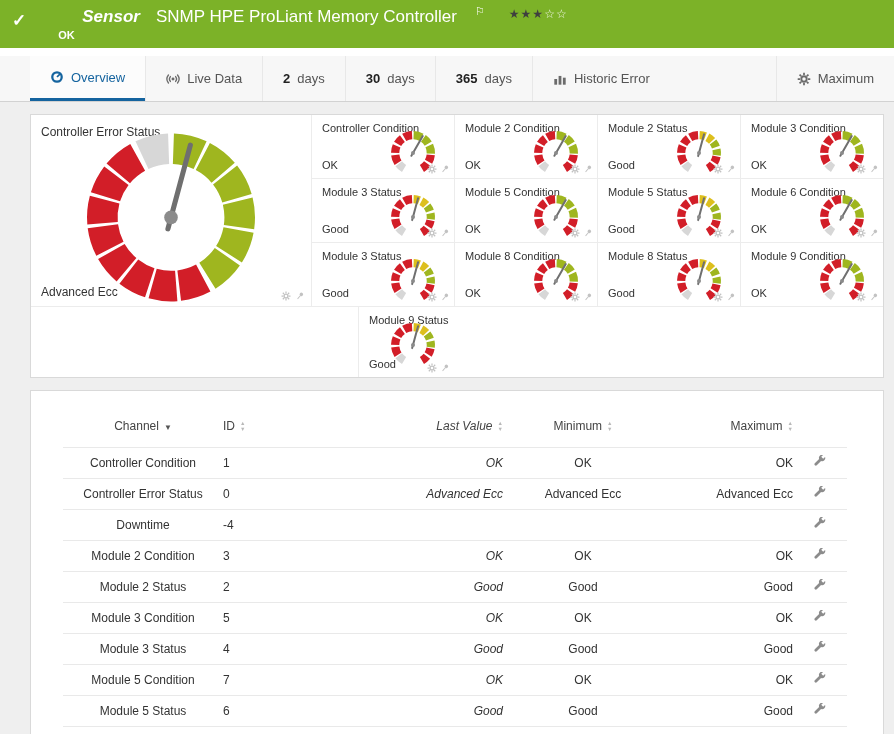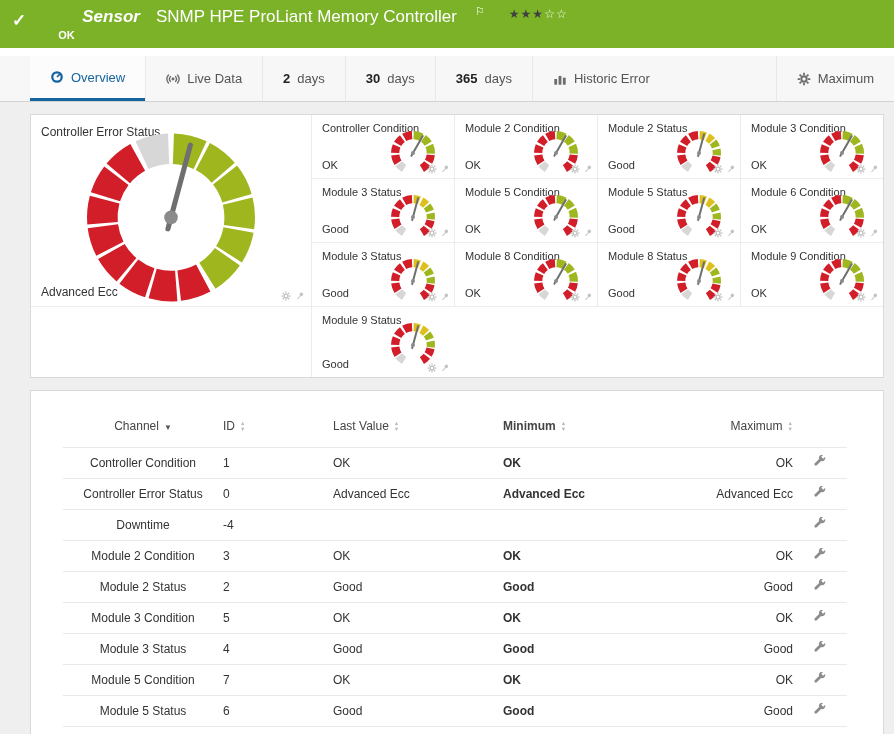--- a/index.html
+++ b/index.html
@@ -39,35 +39,35 @@
   .gauges-panel{display:grid;grid-template-columns:280px 1fr 1fr 1fr 1fr;
     grid-template-rows:64px 64px 64px 70px;}
   .big-cell{grid-row:1/4;grid-column:1;position:relative;border-bottom:1px solid #ececec;}
   .big-title{position:absolute;top:10px;left:10px;font-size:12px;color:#333;}
   .big-gauge{position:absolute;left:50%;top:52%;transform:translate(-50%,-48%);}
   .big-value{position:absolute;bottom:7px;left:10px;font-size:12px;color:#333;}
   .cell-icons{position:absolute;bottom:5px;right:6px;display:flex;gap:4px;align-items:center;}
   .mini{width:10px;height:10px;color:#c2c2c2;cursor:pointer;}
   .sg-cell{position:relative;border-left:1px solid #ececec;border-bottom:1px solid #ececec;
     overflow:hidden;cursor:pointer;}
-  .sg-cell.no-bb{border-bottom:none;}
+  .sg-cell.no-bb{border-bottom:none;margin-left:47px;}
   .sg-title{position:absolute;top:7px;left:10px;right:4px;font-size:11px;color:#333;
     white-space:nowrap;overflow:hidden;}
   .sg-gauge{position:absolute;top:15px;right:18px;}
   .sg-value{position:absolute;bottom:7px;left:10px;font-size:11px;color:#333;}
   .sg-icons{position:absolute;bottom:4px;right:4px;display:flex;gap:3px;align-items:center;}
 
   
   .table-panel{margin-top:12px;padding:18px 36px 0 32px;height:402px;}
   table{width:100%;border-collapse:collapse;font-size:12px;color:#333;table-layout:fixed;}
   thead th{font-weight:normal;color:#444;padding:10px 0 14px;white-space:nowrap;}
   th:nth-child(1),td:nth-child(1){text-align:center;}
   th:nth-child(2),td:nth-child(2){text-align:left;}
-  th:nth-child(3),td:nth-child(3){text-align:left;}
-  th:nth-child(4),td:nth-child(4){text-align:left;font-weight:bold;}
+  th:nth-child(3),td:nth-child(3){text-align:right;font-style:italic;}
+  th:nth-child(4),td:nth-child(4){text-align:center;}
   th:nth-child(5),td:nth-child(5){text-align:right;}
   th:nth-child(6),td:nth-child(6){text-align:center;}
   tbody td{border-top:1px solid #e9e9e9;padding:7px 0;height:13px;}
   .sort{display:inline-flex;flex-direction:column;font-size:5.5px;color:#b8b8b8;
     line-height:1;margin-left:5px;vertical-align:middle;}
   .sorted{font-size:8px;color:#555;margin-left:5px;}
   .wrench{width:13px;height:13px;color:#8c8c8c;cursor:pointer;}
 </style>
 </head>
 <body>

